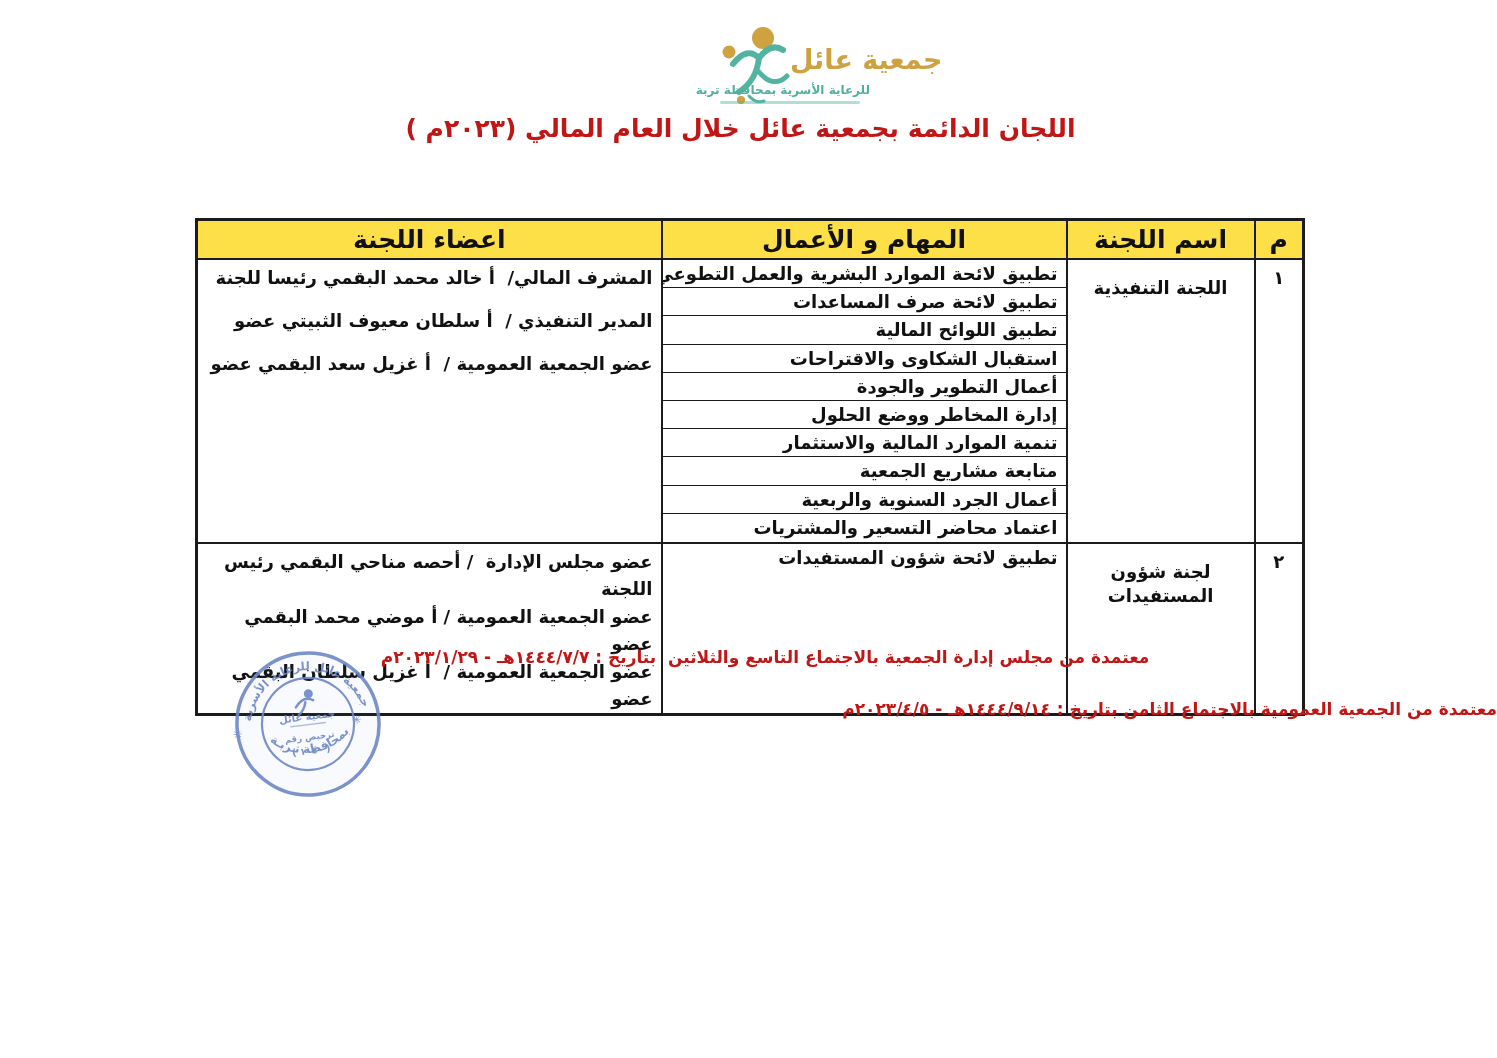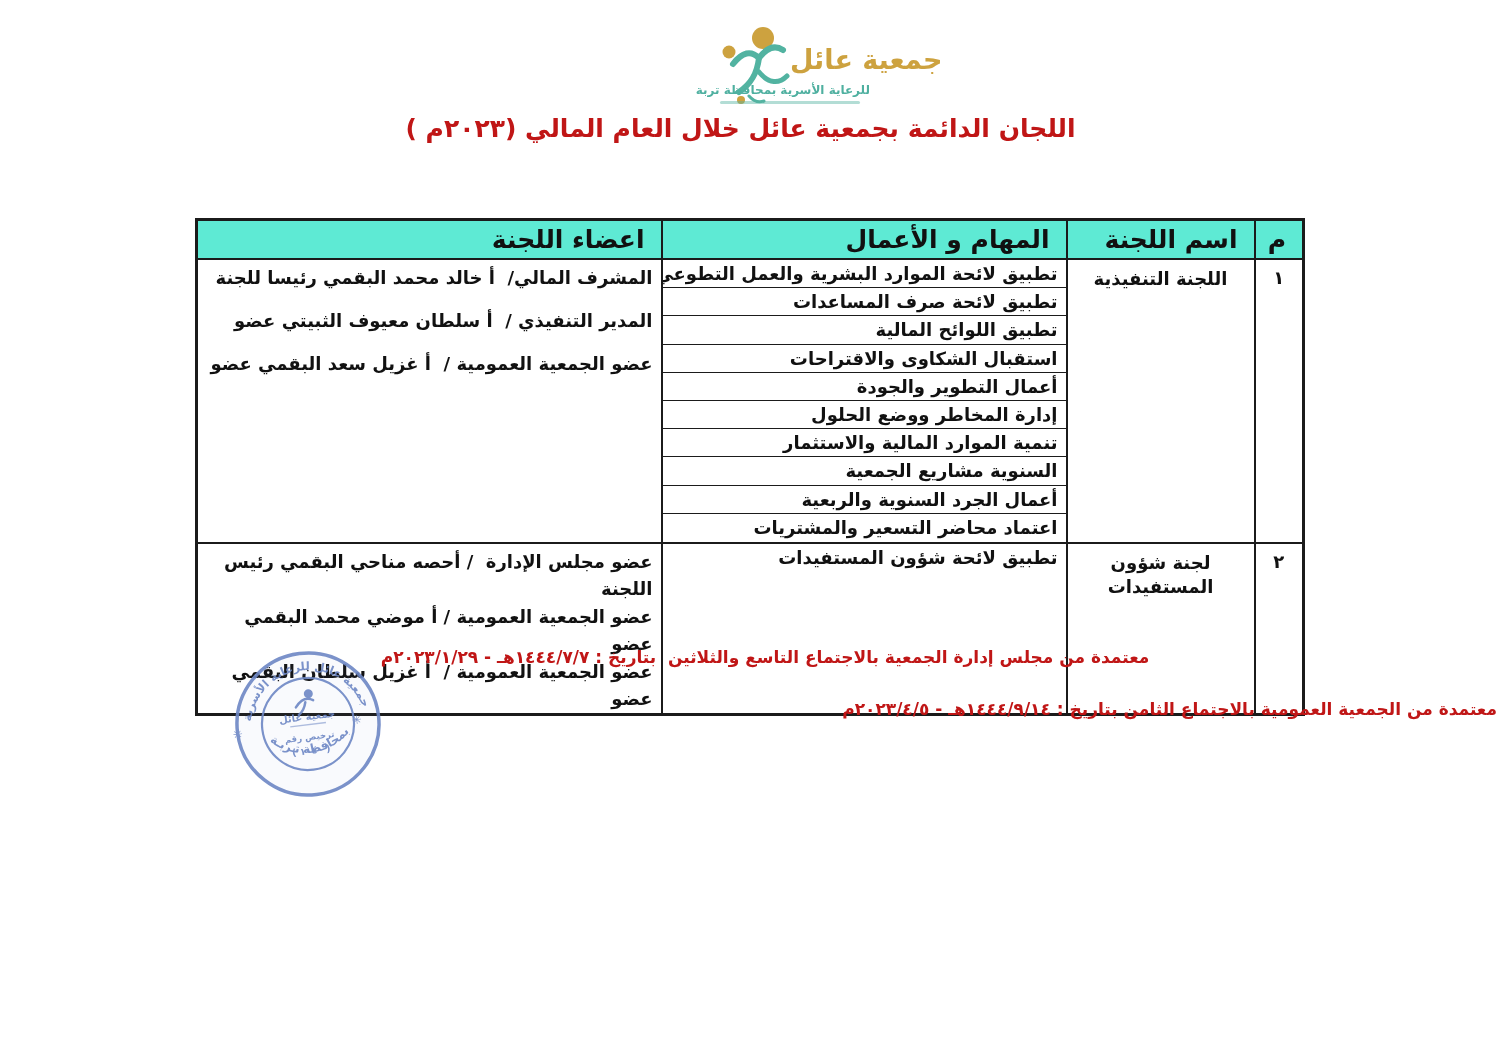--- a/index.html
+++ b/index.html
@@ -45,32 +45,32 @@
   table.committees{
     position:absolute;top:218px;left:195px;
     width:1107px;border-collapse:collapse;table-layout:fixed;
     direction:rtl;border:3px solid #1b1b1b;
   }
   col.c-index{width:49px}
   col.c-name{width:188px}
   col.c-tasks{width:405px}
   col.c-members{width:465px}
   th{
-    height:37px;background:#5eead4;border:2px solid #1b1b1b;
-    font-size:25px;font-weight:bold;text-align:right;padding:0 16px;
+    height:37px;background:#fde047;border:2px solid #1b1b1b;
+    font-size:25px;font-weight:bold;text-align:center;padding:0 4px;
     vertical-align:middle;
   }
   td{
     border:2px solid #1b1b1b;vertical-align:top;
     font-size:18px;font-weight:bold;padding:0;
   }
   tr.row-0{height:282px}
   tr.row-1{height:108px}
   .cell-index{text-align:center;padding-top:7px;font-size:18px;}
-  .cell-name{text-align:center;padding-top:7px;font-size:18px;line-height:24px;}
+  .cell-name{text-align:center;padding-top:16px;font-size:18px;line-height:24px;}
   .cell-tasks{padding:0;}
   .task-line{
     height:28.2px;line-height:28.2px;
     padding:0 8px;box-sizing:border-box;
     border-bottom:1px solid #1b1b1b;
     text-align:right;white-space:nowrap;overflow:hidden;
   }
   .task-line:last-child{border-bottom:none;}
   .cell-members{padding:4px 8px 0 4px;}
   .member-line{
@@ -136,21 +136,21 @@
           <td class="cell-index">١</td>
           <td class="cell-name">اللجنة التنفيذية</td>
           <td class="cell-tasks">
             <div class="task-line">تطبيق لائحة الموارد البشرية والعمل التطوعي</div>
             <div class="task-line">تطبيق لائحة صرف المساعدات</div>
             <div class="task-line">تطبيق اللوائح المالية</div>
             <div class="task-line">استقبال الشكاوى والاقتراحات</div>
             <div class="task-line">أعمال التطوير والجودة</div>
             <div class="task-line">إدارة المخاطر ووضع الحلول</div>
             <div class="task-line">تنمية الموارد المالية والاستثمار</div>
-            <div class="task-line">السنوية مشاريع الجمعية</div>
+            <div class="task-line">متابعة مشاريع الجمعية</div>
             <div class="task-line">أعمال الجرد السنوية والربعية</div>
             <div class="task-line">اعتماد محاضر التسعير والمشتريات</div>
           </td>
           <td class="cell-members">
             <div class="member-line">المشرف المالي/  أ خالد محمد البقمي رئيسا للجنة</div>
             <div class="member-line">المدير التنفيذي /  أ سلطان معيوف الثبيتي عضو</div>
             <div class="member-line">عضو الجمعية العمومية /  أ غزيل سعد البقمي عضو</div>
           </td>
         </tr>
         <tr class="row-1">

